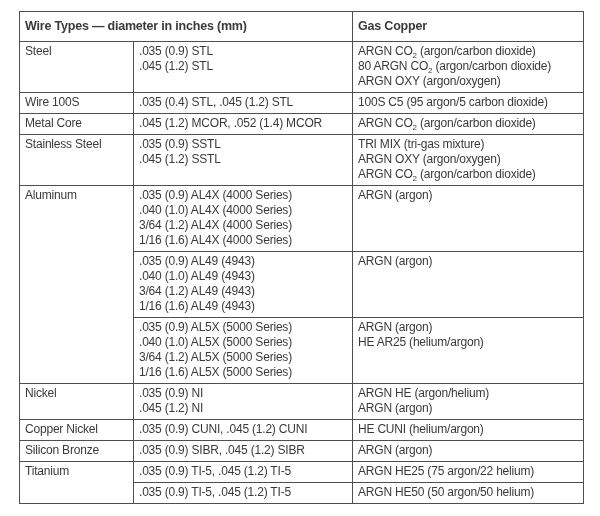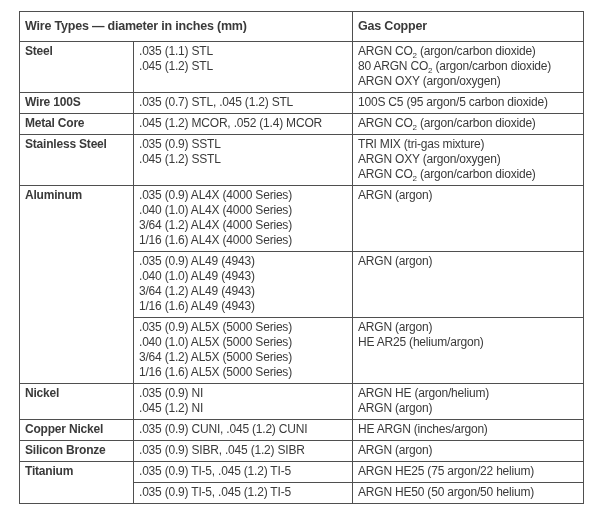--- a/index.html
+++ b/index.html
@@ -38,21 +38,21 @@
     letter-spacing: -0.2px;
     padding: 2px 5px 3px 5px;
     overflow: hidden;
     white-space: nowrap;
   }
   .spec-table th {
     font-weight: bold;
     padding: 7px 5px 7px 5px;
     font-size: 12.5px;
   }
-  .spec-table td.material { font-weight: bold; margin-left: 29px; }
+  .spec-table td.material { font-weight: normal; margin-left: 29px; }
   .spec-table sub {
     font-size: 8px;
     line-height: 0;
   }
 </style>
 </head>
 <body>
 
 <div class="page">
   <table class="spec-table">
@@ -64,33 +64,33 @@
     <thead>
       <tr>
         <th colspan="2">Wire Types — diameter in inches (mm)</th>
         <th>Gas Copper</th>
       </tr>
     </thead>
     <tbody>
         <tr>
           <td class="material" rowspan="1">Steel</td>
           <td>
-            <div>.035 (1.1) STL</div>
+            <div>.035 (0.9) STL</div>
             <div>.045 (1.2) STL</div>
           </td>
           <td>
             <div>ARGN CO<sub>2</sub> (argon/carbon dioxide)</div>
             <div>80 ARGN CO<sub>2</sub> (argon/carbon dioxide)</div>
             <div>ARGN OXY (argon/oxygen)</div>
           </td>
         </tr>
         <tr>
           <td class="material" rowspan="1">Wire 100S</td>
           <td>
-            <div>.035 (0.7) STL, .045 (1.2) STL</div>
+            <div>.035 (0.4) STL, .045 (1.2) STL</div>
           </td>
           <td>
             <div>100S C5 (95 argon/5 carbon dioxide)</div>
           </td>
         </tr>
         <tr>
           <td class="material" rowspan="1">Metal Core</td>
           <td>
             <div>.045 (1.2) MCOR, .052 (1.4) MCOR</div>
           </td>
@@ -155,21 +155,21 @@
             <div>ARGN HE (argon/helium)</div>
             <div>ARGN (argon)</div>
           </td>
         </tr>
         <tr>
           <td class="material" rowspan="1">Copper Nickel</td>
           <td>
             <div>.035 (0.9) CUNI, .045 (1.2) CUNI</div>
           </td>
           <td>
-            <div>HE ARGN (inches/argon)</div>
+            <div>HE CUNI (helium/argon)</div>
           </td>
         </tr>
         <tr>
           <td class="material" rowspan="1">Silicon Bronze</td>
           <td>
             <div>.035 (0.9) SIBR, .045 (1.2) SIBR</div>
           </td>
           <td>
             <div>ARGN (argon)</div>
           </td>

